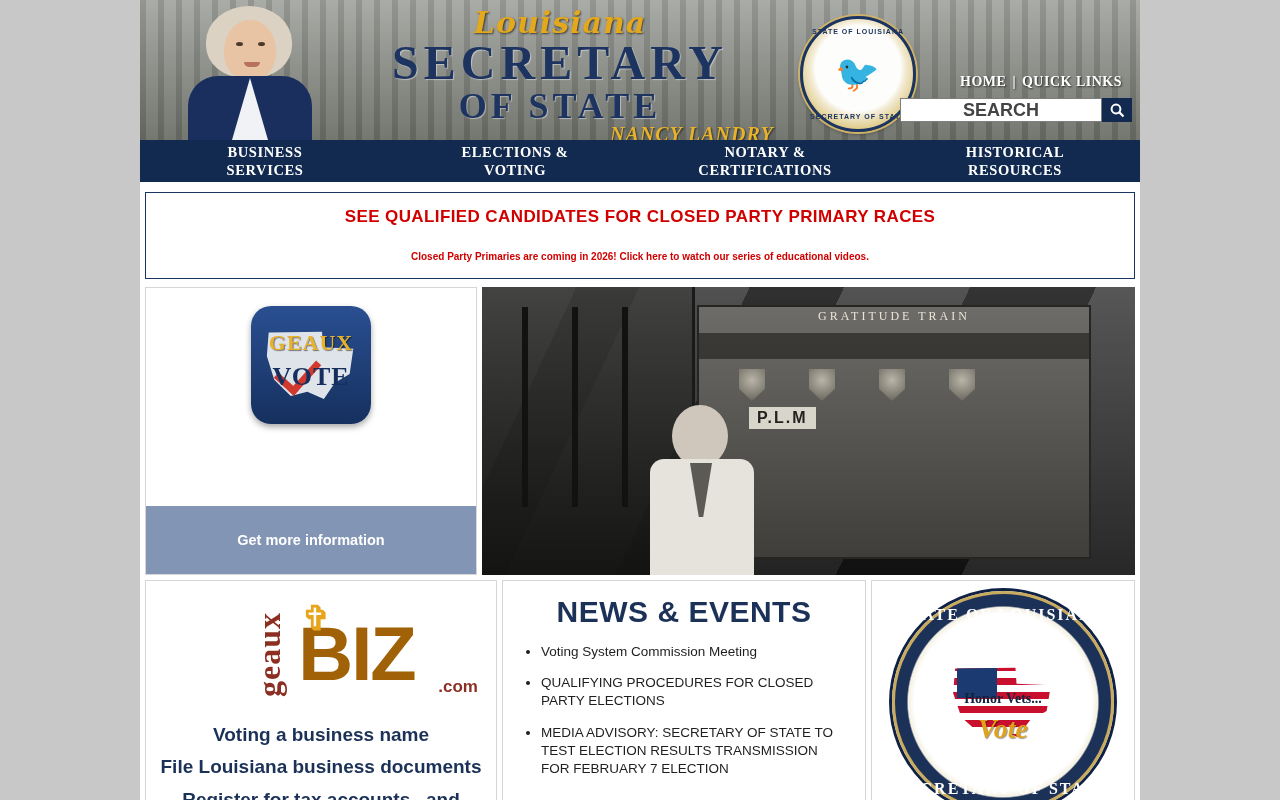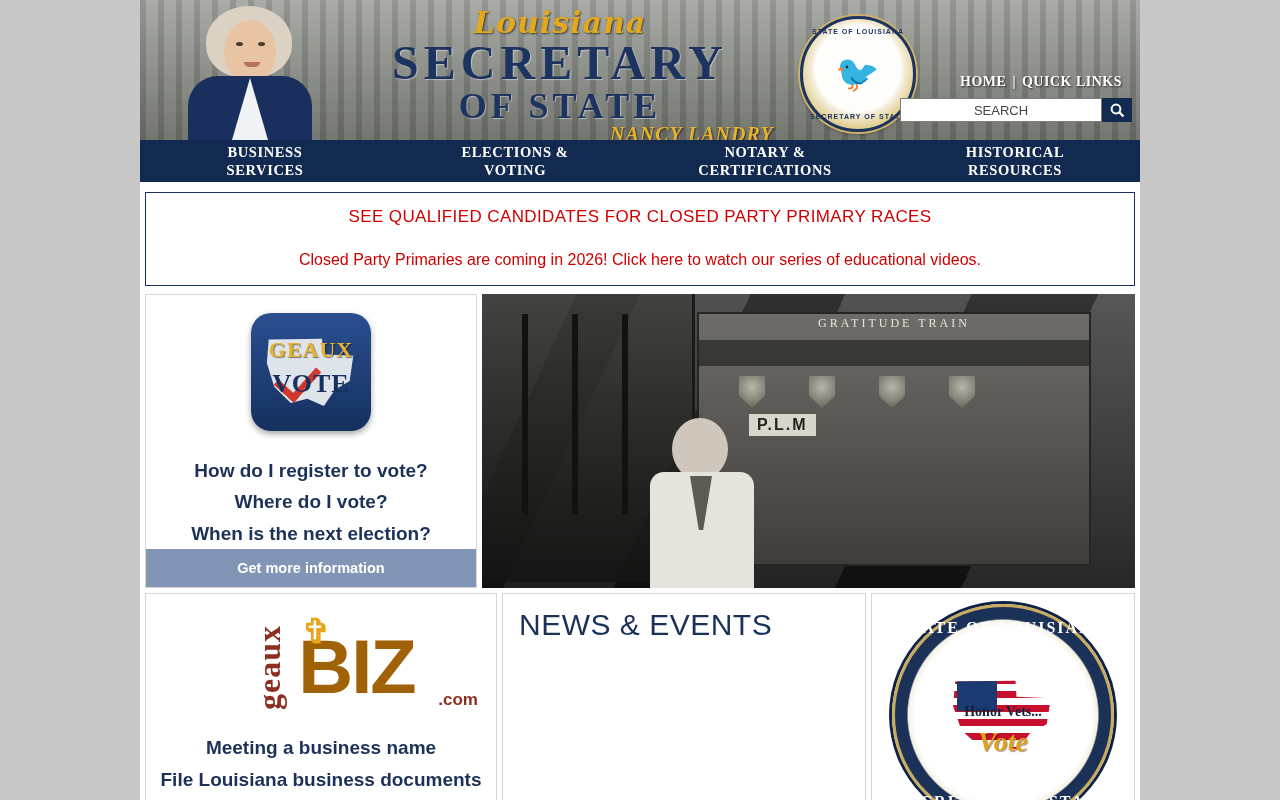--- a/index.html
+++ b/index.html
@@ -176,22 +176,22 @@
     right: 8px;
     top: 98px;
     display: flex;
     align-items: stretch;
   }
   .search-input {
     width: 192px;
     height: 22px;
     border: 1px solid #7d7d7d;
     background: #fff;
-    font-size: 13px;
-    font-weight: normal;
+    font-size: 18px;
+    font-weight: bold;
     color: #444;
     text-align: center;
     padding: 0 4px;
     font-family: "Liberation Sans", sans-serif;
   }
   .search-btn {
     width: 30px;
     height: 24px;
     background: #122a4f;
     border: none;
@@ -225,29 +225,29 @@
   
   .alert-box {
     margin: 10px 5px 8px 5px;
     border: 1px solid #1a3460;
     background: #fff;
     padding: 14px 10px 16px 10px;
     text-align: center;
   }
   .alert-main {
     color: #d00000;
-    font-weight: normal;
+    font-weight: bold;
     font-size: 17px;
     letter-spacing: .4px;
     margin-bottom: 24px;
   }
   .alert-sub {
     color: #d00000;
-    font-weight: normal;
-    font-size: 16px;
+    font-weight: bold;
+    font-size: 10px;
   }
 
   
   .row-1 {
     display: flex;
     gap: 5px;
     padding: 0 5px;
   }
   .geaux-vote-panel {
     width: 330px;
@@ -313,21 +313,21 @@
     font-weight: bold;
   }
   .gv-cta {
     margin-top: auto;
     width: 100%;
     background: #8295b5;
     color: #fff;
     text-align: center;
     font-weight: bold;
     font-size: 14.5px;
-    padding: 11px 0;
+    padding: 26px 0;
     cursor: pointer;
   }
   .photo-panel {
     flex: 1;
     background: #1b1b1b;
     position: relative;
     overflow: hidden;
     min-height: 288px;
   }
   .photo-panel .ph-bg {
@@ -445,23 +445,23 @@
     font-size: 19px;
     line-height: 1.7;
   }
   .news-panel {
     width: 330px;
     background: #fff;
     border: 1px solid #d6d6d6;
     padding: 14px 16px 10px 16px;
   }
   .news-title {
-    text-align: left;
+    text-align: center;
     color: #1b3158;
-    font-weight: normal;
+    font-weight: bold;
     font-size: 30px;
     letter-spacing: .5px;
     margin-bottom: 14px;
   }
   .news-list {
     margin: 0;
     padding-left: 22px;
     color: #1f1f1f;
   }
   .news-list li {
@@ -593,25 +593,20 @@
   </div>
 
   <div class="row-1">
 
     <div class="geaux-vote-panel">
       <div class="gv-logo">
         <div class="gv-state"></div>
         <div class="gv-check"></div>
         <div class="gv-text">GEAUX</div>
         <div class="gv-text2">VOTE</div>
-      </div>
-      <div class="gv-questions">
-        <div>How do I register to vote?</div>
-        <div>Where do I vote?</div>
-        <div>When is the next election?</div>
       </div>
       <div class="gv-cta">Get more information</div>
     </div>
 
     <div class="photo-panel">
       <div class="ph-bg"></div>
       <div class="railing">
         <div class="bar" style="left:40px"></div>
         <div class="bar" style="left:90px"></div>
         <div class="bar" style="left:140px"></div>
@@ -636,28 +631,34 @@
   <div class="row-2">
 
     <div class="geauxbiz-panel">
       <div class="gb-logo">
         <span class="gb-geaux">geaux</span>
         <span class="gb-biz">BIZ</span>
         <span class="gb-cross">✞</span>
         <span class="gb-com">.com</span>
       </div>
       <div class="gb-lines">
-        <div>Meeting a business name</div>
+        <div>Voting a business name</div>
         <div>File Louisiana business documents</div>
         <div>Register for tax accounts...and MORE!</div>
       </div>
     </div>
 
     <div class="news-panel">
       <div class="news-title">NEWS &amp; EVENTS</div>
+      <ul class="news-list">
+        <li><span>Voting System Commission Meeting</span></li>
+        <li><span>QUALIFYING PROCEDURES FOR CLOSED PARTY ELECTIONS</span></li>
+        <li><span>MEDIA ADVISORY: SECRETARY OF STATE TO TEST ELECTION RESULTS TRANSMISSION FOR FEBRUARY 7 ELECTION</span></li>
+
+      </ul>
     </div>
 
     <div class="connect-panel">
       <div class="vet-seal">
         <div class="arc-top">STATE OF LOUISIANA</div>
         <div class="inner">
           <div class="flagstate">
             <div class="canton"></div>
           </div>
           <div class="honor">Honor Vets...</div>

